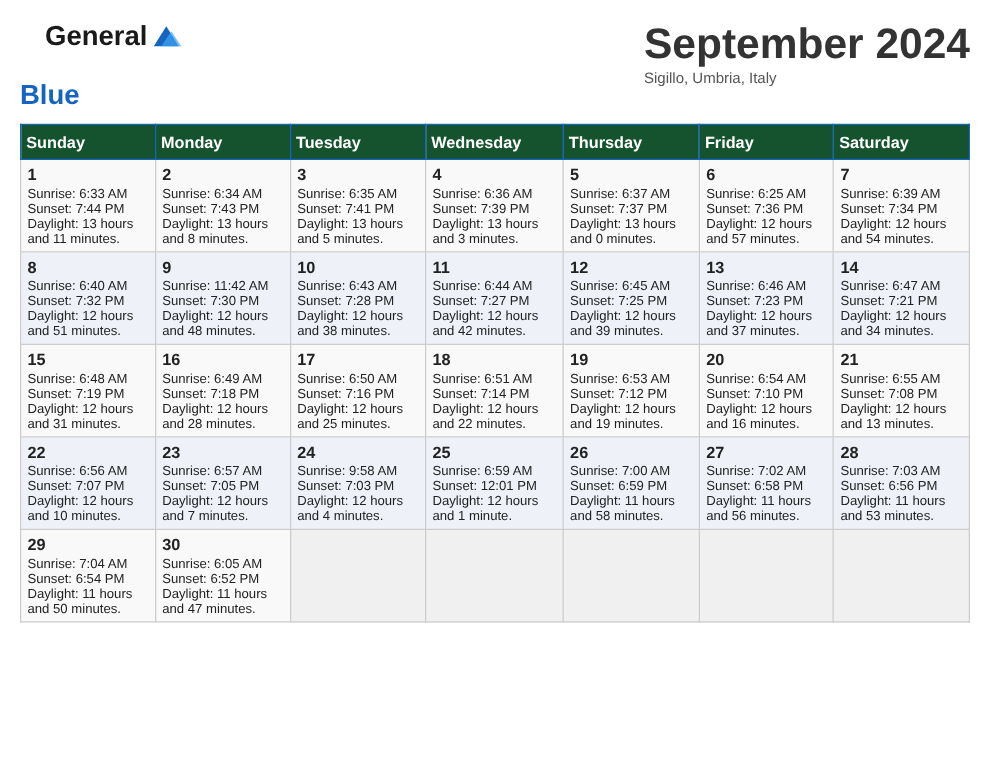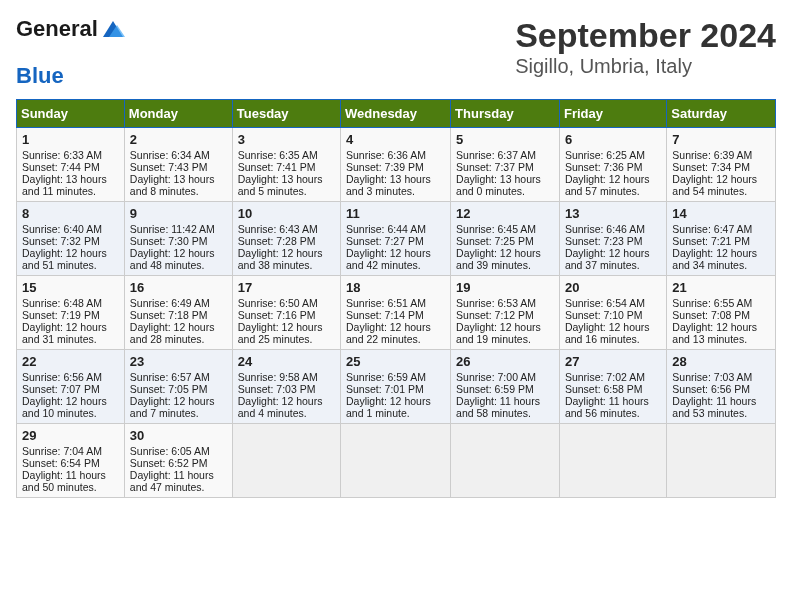--- a/index.html
+++ b/index.html
@@ -21,29 +21,29 @@
       align-items: center;
     }
     .title-block {
     }
     .month-title {
       font-size: 34px;
       font-weight: bold;
       color: #333;
     }
     .location {
-      font-size: 20px;
+      font-size: 12px;
       color: #555;
     }
     table {
       width: 100%;
       border-collapse: collapse;
     }
     thead tr th {
-      background: #4d7c0f;
+      background: #14532d;
       color: #fff;
       font-size: 13px;
       font-weight: bold;
       padding: 6px 4px;
       text-align: left;
       border: 1px solid #1565c0;
     }
     tbody tr td {
       vertical-align: top;
       border: 1px solid #ccc;
@@ -68,21 +68,21 @@
     .empty-cell {
       background: #f0f0f0 !important;
     }
   </style>
 </head>
 <body>
 
 <div class="header">
   <div class="logo">
     <div>
-      <div style="display:flex;align-items:flex-start;">
+      <div style="display:flex;align-items:flex-start;margin-left:20px;">
         <div style="font-size:22px;font-weight:bold;color:#333;line-height:1.15;">
           <span style="color:#1a1a1a;">General</span><svg width="28" height="22" viewBox="0 0 28 22" style="vertical-align:middle;margin:0 1px;">
               <polygon points="4,18 14,2 24,18" fill="#1565c0"></polygon>
               <polygon points="10,18 18,6 26,18" fill="#42a5f5" opacity="0.7"></polygon>
             </svg>
         </div>
       </div>
       <div style="font-size:22px;font-weight:bold;color:#1565c0;line-height:1;margin-top:24px;">Blue</div>
     </div>
   </div>
@@ -252,21 +252,21 @@
         </td>
         <td>
           <span class="day-num">24</span>
           <div>Sunrise: 9:58 AM</div>
           <div>Sunset: 7:03 PM</div>
           <div>Daylight: 12 hours and 4 minutes.</div>
         </td>
         <td>
           <span class="day-num">25</span>
           <div>Sunrise: 6:59 AM</div>
-          <div>Sunset: 7:01 PM</div>
+          <div>Sunset: 12:01 PM</div>
           <div>Daylight: 12 hours and 1 minute.</div>
         </td>
         <td>
           <span class="day-num">26</span>
           <div>Sunrise: 7:00 AM</div>
           <div>Sunset: 6:59 PM</div>
           <div>Daylight: 11 hours and 58 minutes.</div>
         </td>
         <td>
           <span class="day-num">27</span>

